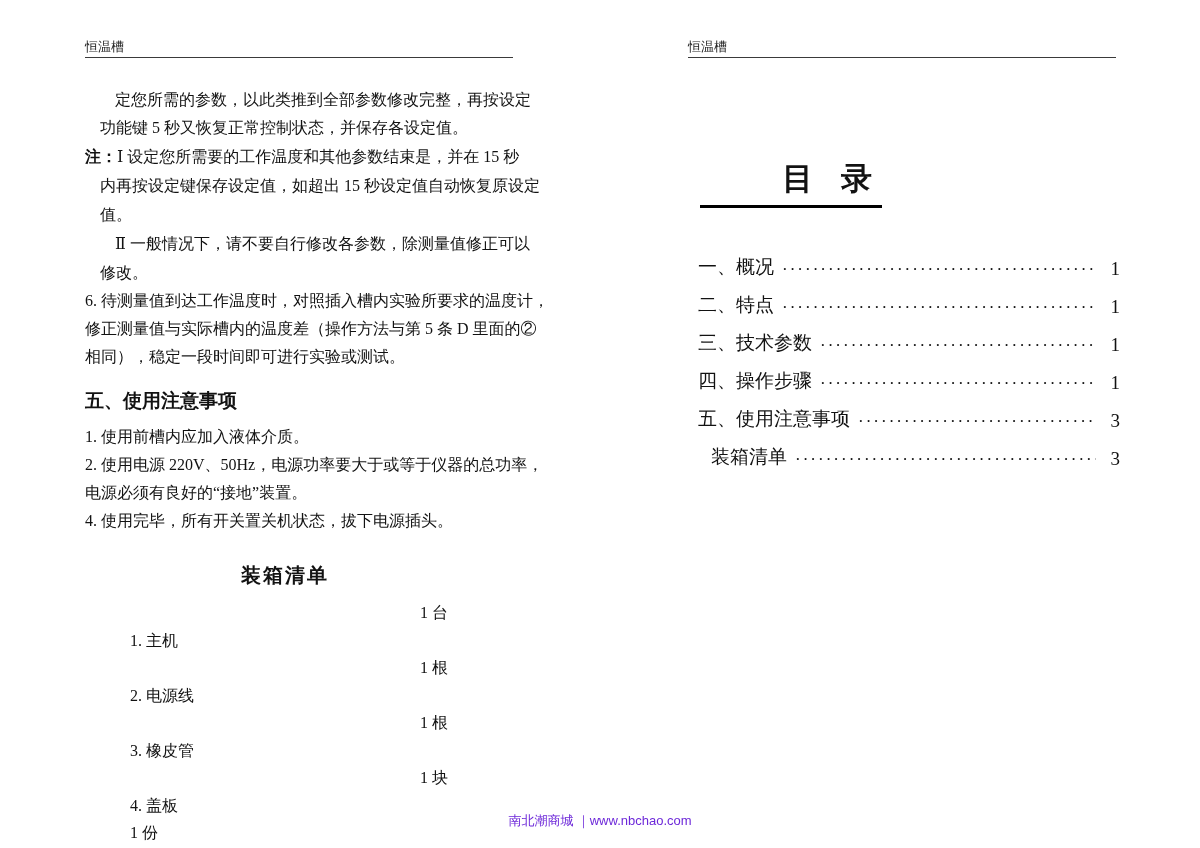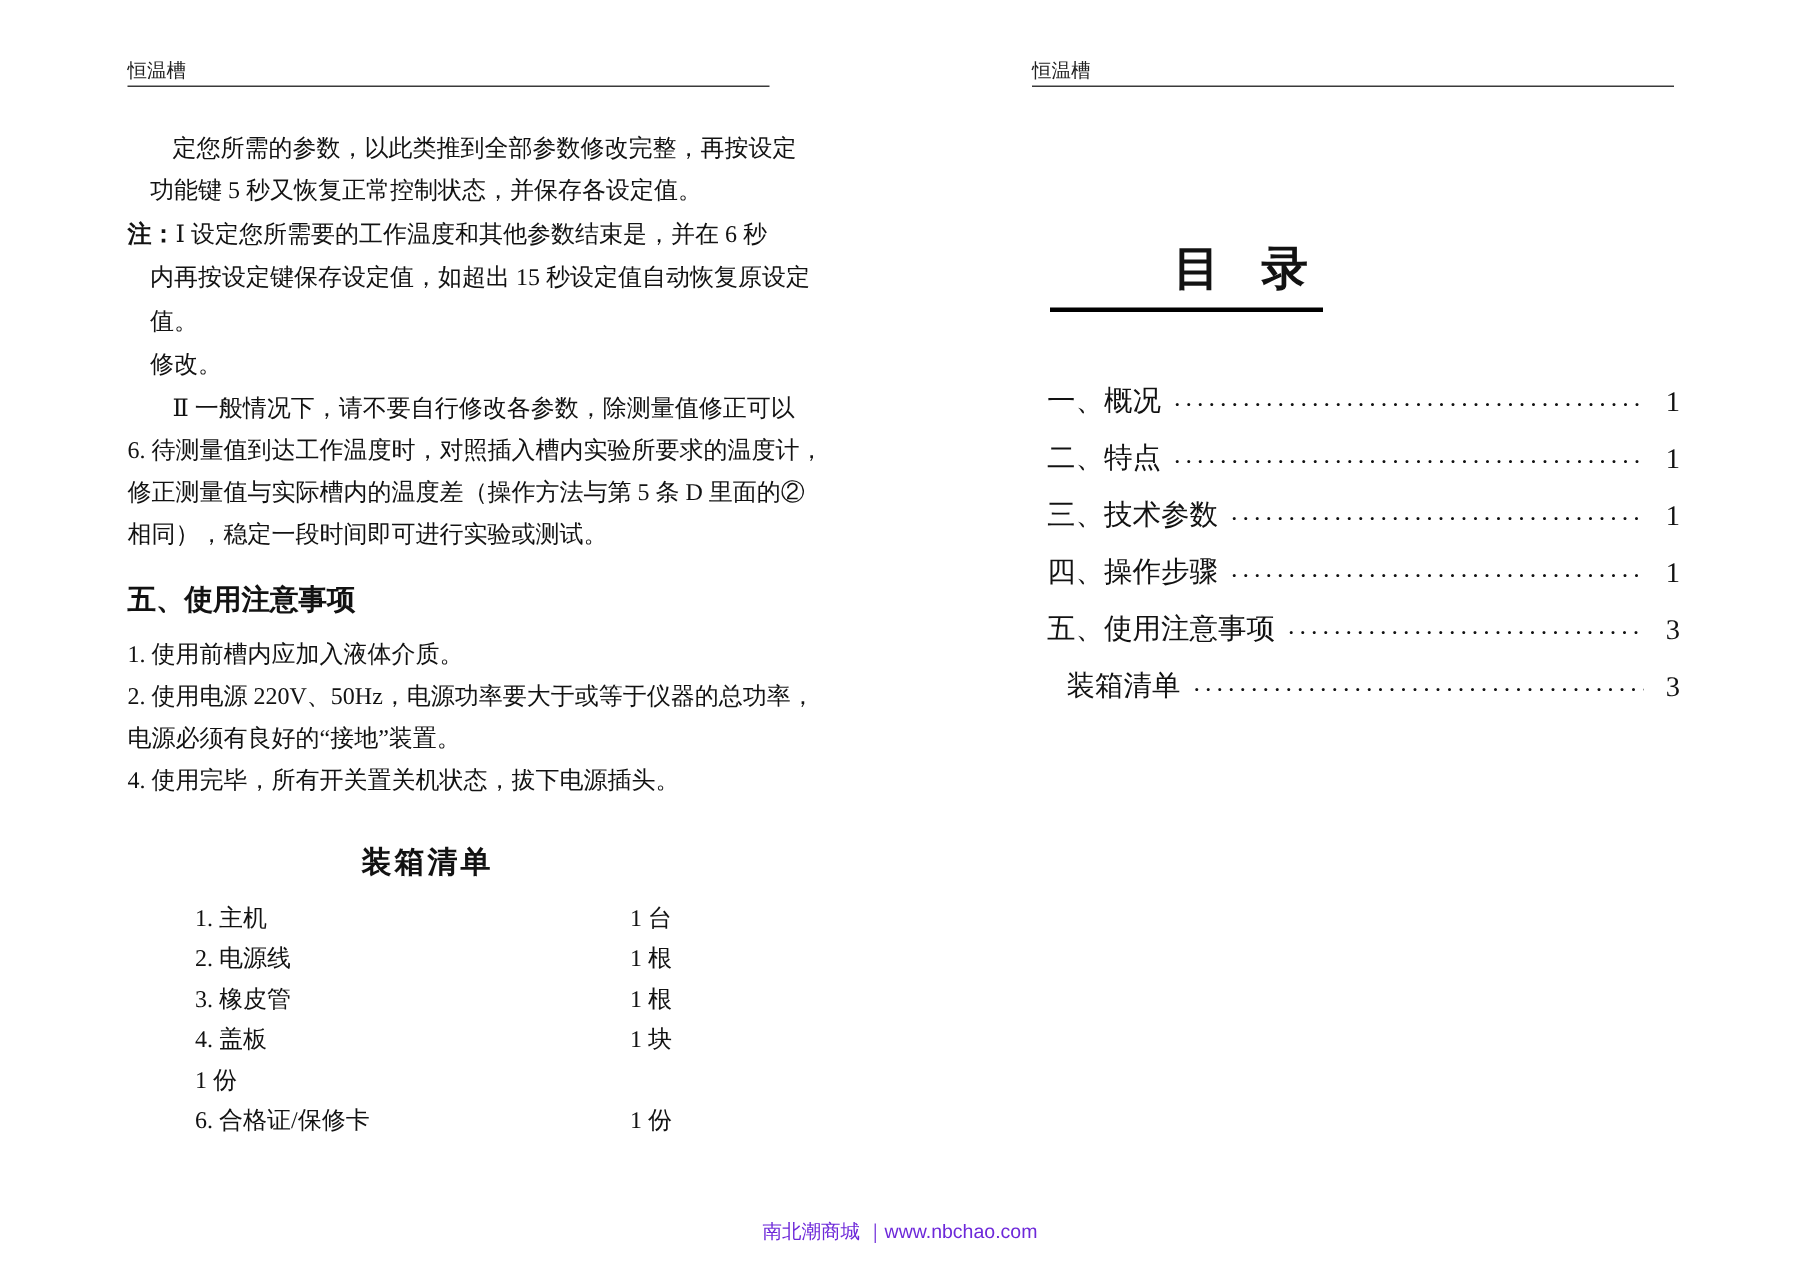--- a/index.html
+++ b/index.html
@@ -59,21 +59,21 @@
     margin: 26px 0 10px 0;
     font-family: "Liberation Sans", "DejaVu Sans", sans-serif;
     letter-spacing: 2px;
   }
   .packing-list { margin-left: 45px; }
   .packing-row {
     display: flex;
     line-height: 27px;
     font-size: 16px;
   }
-  .packing-row .name { flex: none; width: 290px; }
+  .packing-row .name { flex: none; width: 290px; margin-top: 28px; }
   .packing-row .qty  { flex: none; }
 
   
   .col-right {
     position: absolute;
     left: 698px;
     top: 86px;
     width: 422px;
   }
   .toc-title {
@@ -124,26 +124,26 @@
 <div class="header-title right">恒温槽</div>
 <div class="header-rule left"></div>
 <div class="header-rule right"></div>
 
 <div class="col-left">
   <div class="line ind2">定您所需的参数，以此类推到全部参数修改完整，再按设定</div>
   <div class="line ind1">功能键 5 秒又恢复正常控制状态，并保存各设定值。</div>
 
   <div class="notes">
     <div class="line">
-      <span class="bold">注：</span><span>Ⅰ  设定您所需要的工作温度和其他参数结束是，并在 6 秒</span>
+      <span class="bold">注：</span><span>Ⅰ  设定您所需要的工作温度和其他参数结束是，并在 15 秒</span>
     </div>
     <div class="line ind1">内再按设定键保存设定值，如超出 15 秒设定值自动恢复原设定</div>
     <div class="line ind1">值。</div>
+    <div class="line ind2">Ⅱ  一般情况下，请不要自行修改各参数，除测量值修正可以</div>
     <div class="line ind1">修改。</div>
-    <div class="line ind2">Ⅱ  一般情况下，请不要自行修改各参数，除测量值修正可以</div>
   </div>
 
   <div class="item6">
     <div class="line">6. 待测量值到达工作温度时，对照插入槽内实验所要求的温度计，</div>
     <div class="line">修正测量值与实际槽内的温度差（操作方法与第 5 条 D 里面的②</div>
     <div class="line">相同），稳定一段时间即可进行实验或测试。</div>
   </div>
 
   <div class="section-heading">五、使用注意事项</div>
 

